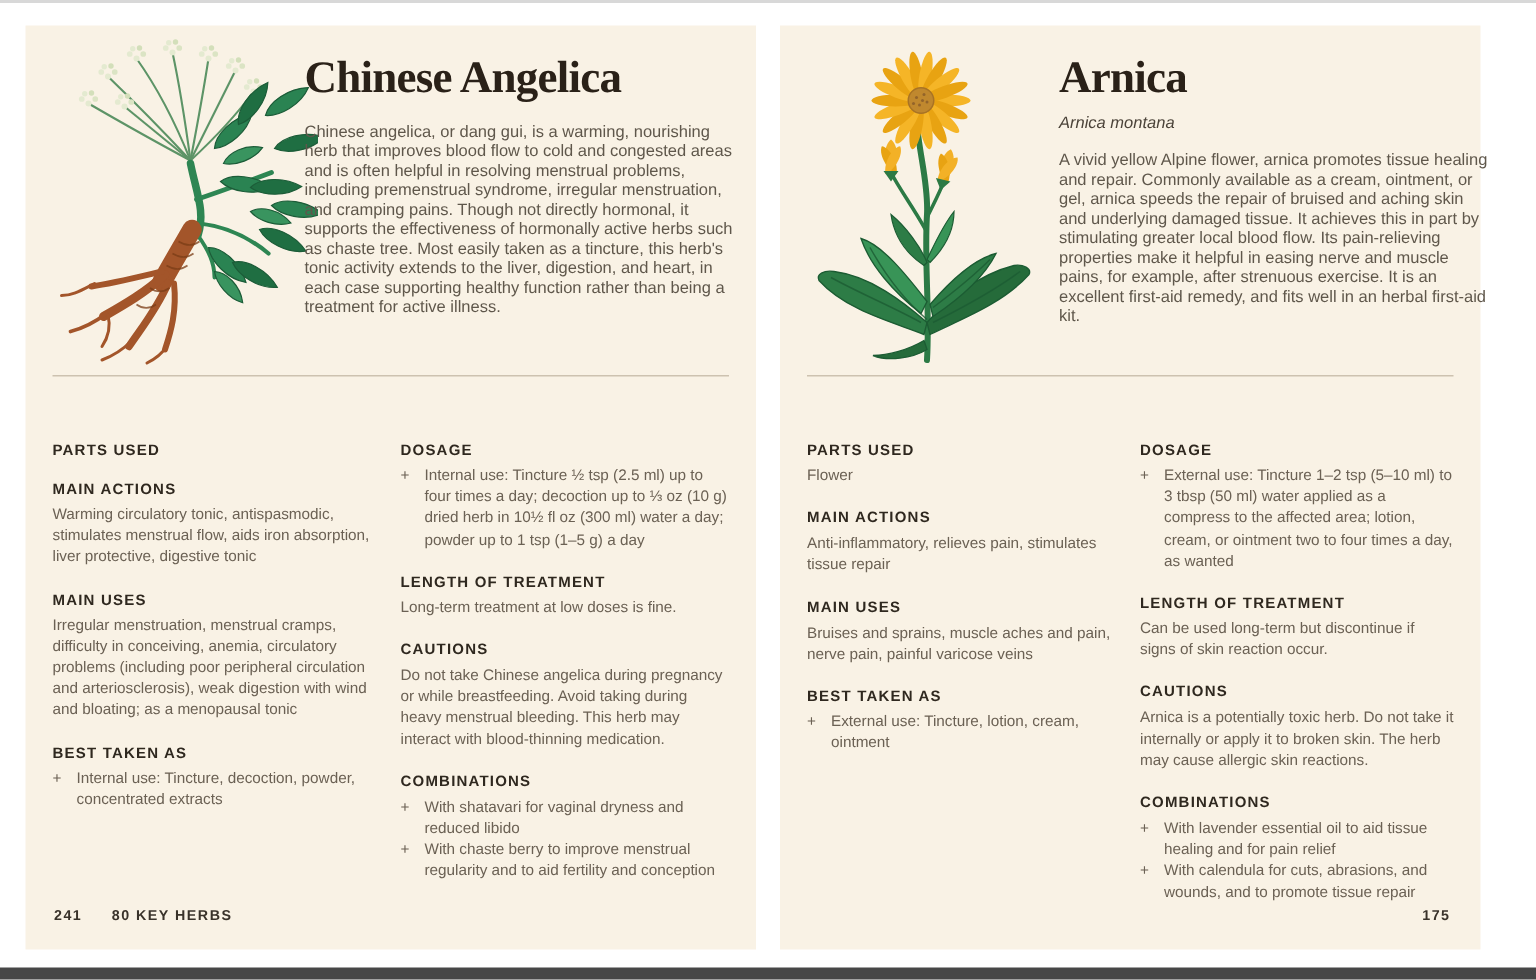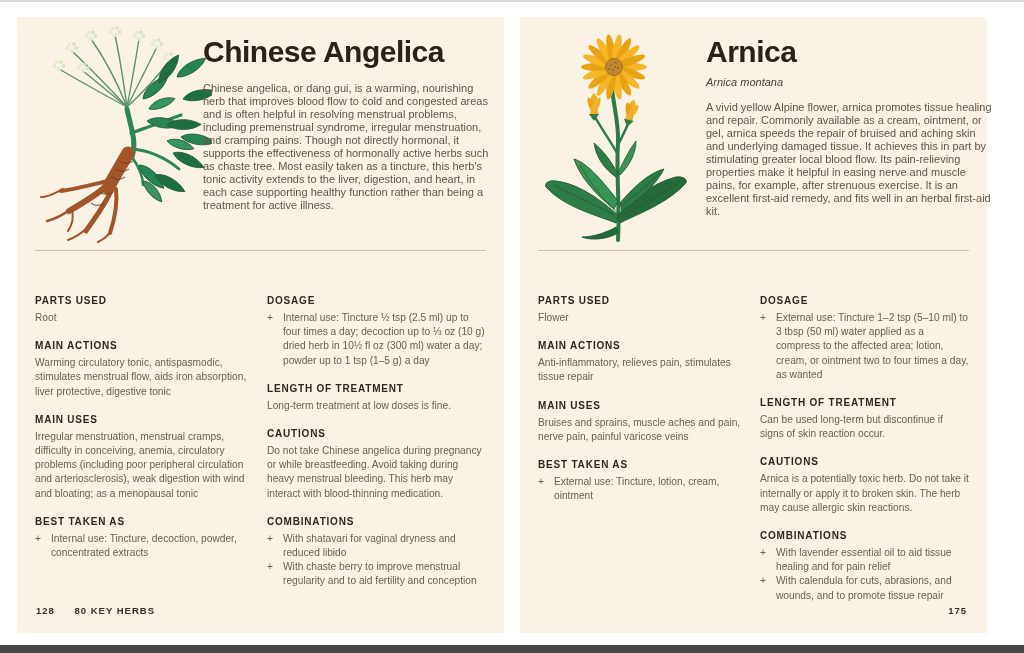--- a/index.html
+++ b/index.html
@@ -8,21 +8,21 @@
   .stage { position:relative; width:1024px; height:653px; background:#ffffff; }
   .top-line { position:absolute; top:0; left:0; right:0; height:2px; background:#d8d8d8; }
   .bottom-bar { position:absolute; bottom:0; left:0; right:0; height:8px; background:#474747; }
 
   .page { position:absolute; top:17px; height:616px; background:#f9f2e5; }
   .page-left  { left:17px;  width:487px; }
   .page-right { left:520px; width:467px; }
 
   .illus { position:absolute; top:8px; left:10px; }
   .header { position:absolute; left:186px; top:18px; width:288px; }
-  .title { font-family:Liberation Sans, sans-serif; font-weight:bold; font-size:30px; line-height:34px;
+  .title { font-family:Liberation Serif, serif; font-weight:bold; font-size:30px; line-height:34px;
            letter-spacing:-0.5px; color:#2a2118; }
   .latin { margin-top:7px; font-style:italic; font-size:11px; color:#4b4339; }
   .intro { margin-top:13px; font-size:11px; line-height:13px; color:#5f574b; }
 
   .divider { position:absolute; top:233px; left:18px; right:18px; height:1px; background:#cdc2b0; }
 
   .cols { position:absolute; top:250px; left:18px; right:18px; display:flex; gap:13px;margin-top:28px; }
   .col { flex:1; min-width:0; }
   .sec { margin-bottom:15px; }
   .sec h4 { font-size:10px; font-weight:bold; letter-spacing:0.8px; color:#2f281f; margin-bottom:5px; }
@@ -127,21 +127,20 @@
       <div class="title">Chinese Angelica</div>
       <div class="intro">Chinese angelica, or dang gui, is a warming, nourishing herb that improves blood flow to cold and congested areas and is often helpful in resolving menstrual problems, including premenstrual syndrome, irregular menstruation, and cramping pains. Though not directly hormonal, it supports the effectiveness of hormonally active herbs such as chaste tree. Most easily taken as a tincture, this herb's tonic activity extends to the liver, digestion, and heart, in each case supporting healthy function rather than being a treatment for active illness.</div>
     </div>
 
     <div class="divider"></div>
 
     <div class="cols">
       <div class="col">
         <section class="sec">
           <h4>PARTS USED</h4>
-          <p>Root</p>
         </section>
         <section class="sec">
           <h4>MAIN ACTIONS</h4>
           <p>Warming circulatory tonic, antispasmodic, stimulates menstrual flow, aids iron absorption, liver protective, digestive tonic</p>
         </section>
         <section class="sec">
           <h4>MAIN USES</h4>
           <p>Irregular menstruation, menstrual cramps, difficulty in conceiving, anemia, circulatory problems (including poor peripheral circulation and arteriosclerosis), weak digestion with wind and bloating; as a menopausal tonic</p>
         </section>
         <section class="sec">
@@ -176,21 +175,21 @@
           </div>
           <div class="bullet">
             <span class="bm">+</span>
             <span>With chaste berry to improve menstrual regularity and to aid fertility and conception</span>
           </div>
         </section>
       </div>
     </div>
 
     <div class="footer">
-      <span class="num">128</span>
+      <span class="num">241</span>
       <span>80 KEY HERBS</span>
     </div>
   </div>
 
   <div class="page page-right">
 
     <svg class="illus" width="165" height="222" viewBox="0 0 165 222" style="left:18px;">
 
       <g stroke="#2c7a45" fill="none" stroke-linecap="round">
         <path d="M80,215 C82,180 78,150 80,118 C81,100 76,82 74,64" stroke-width="4"></path>

